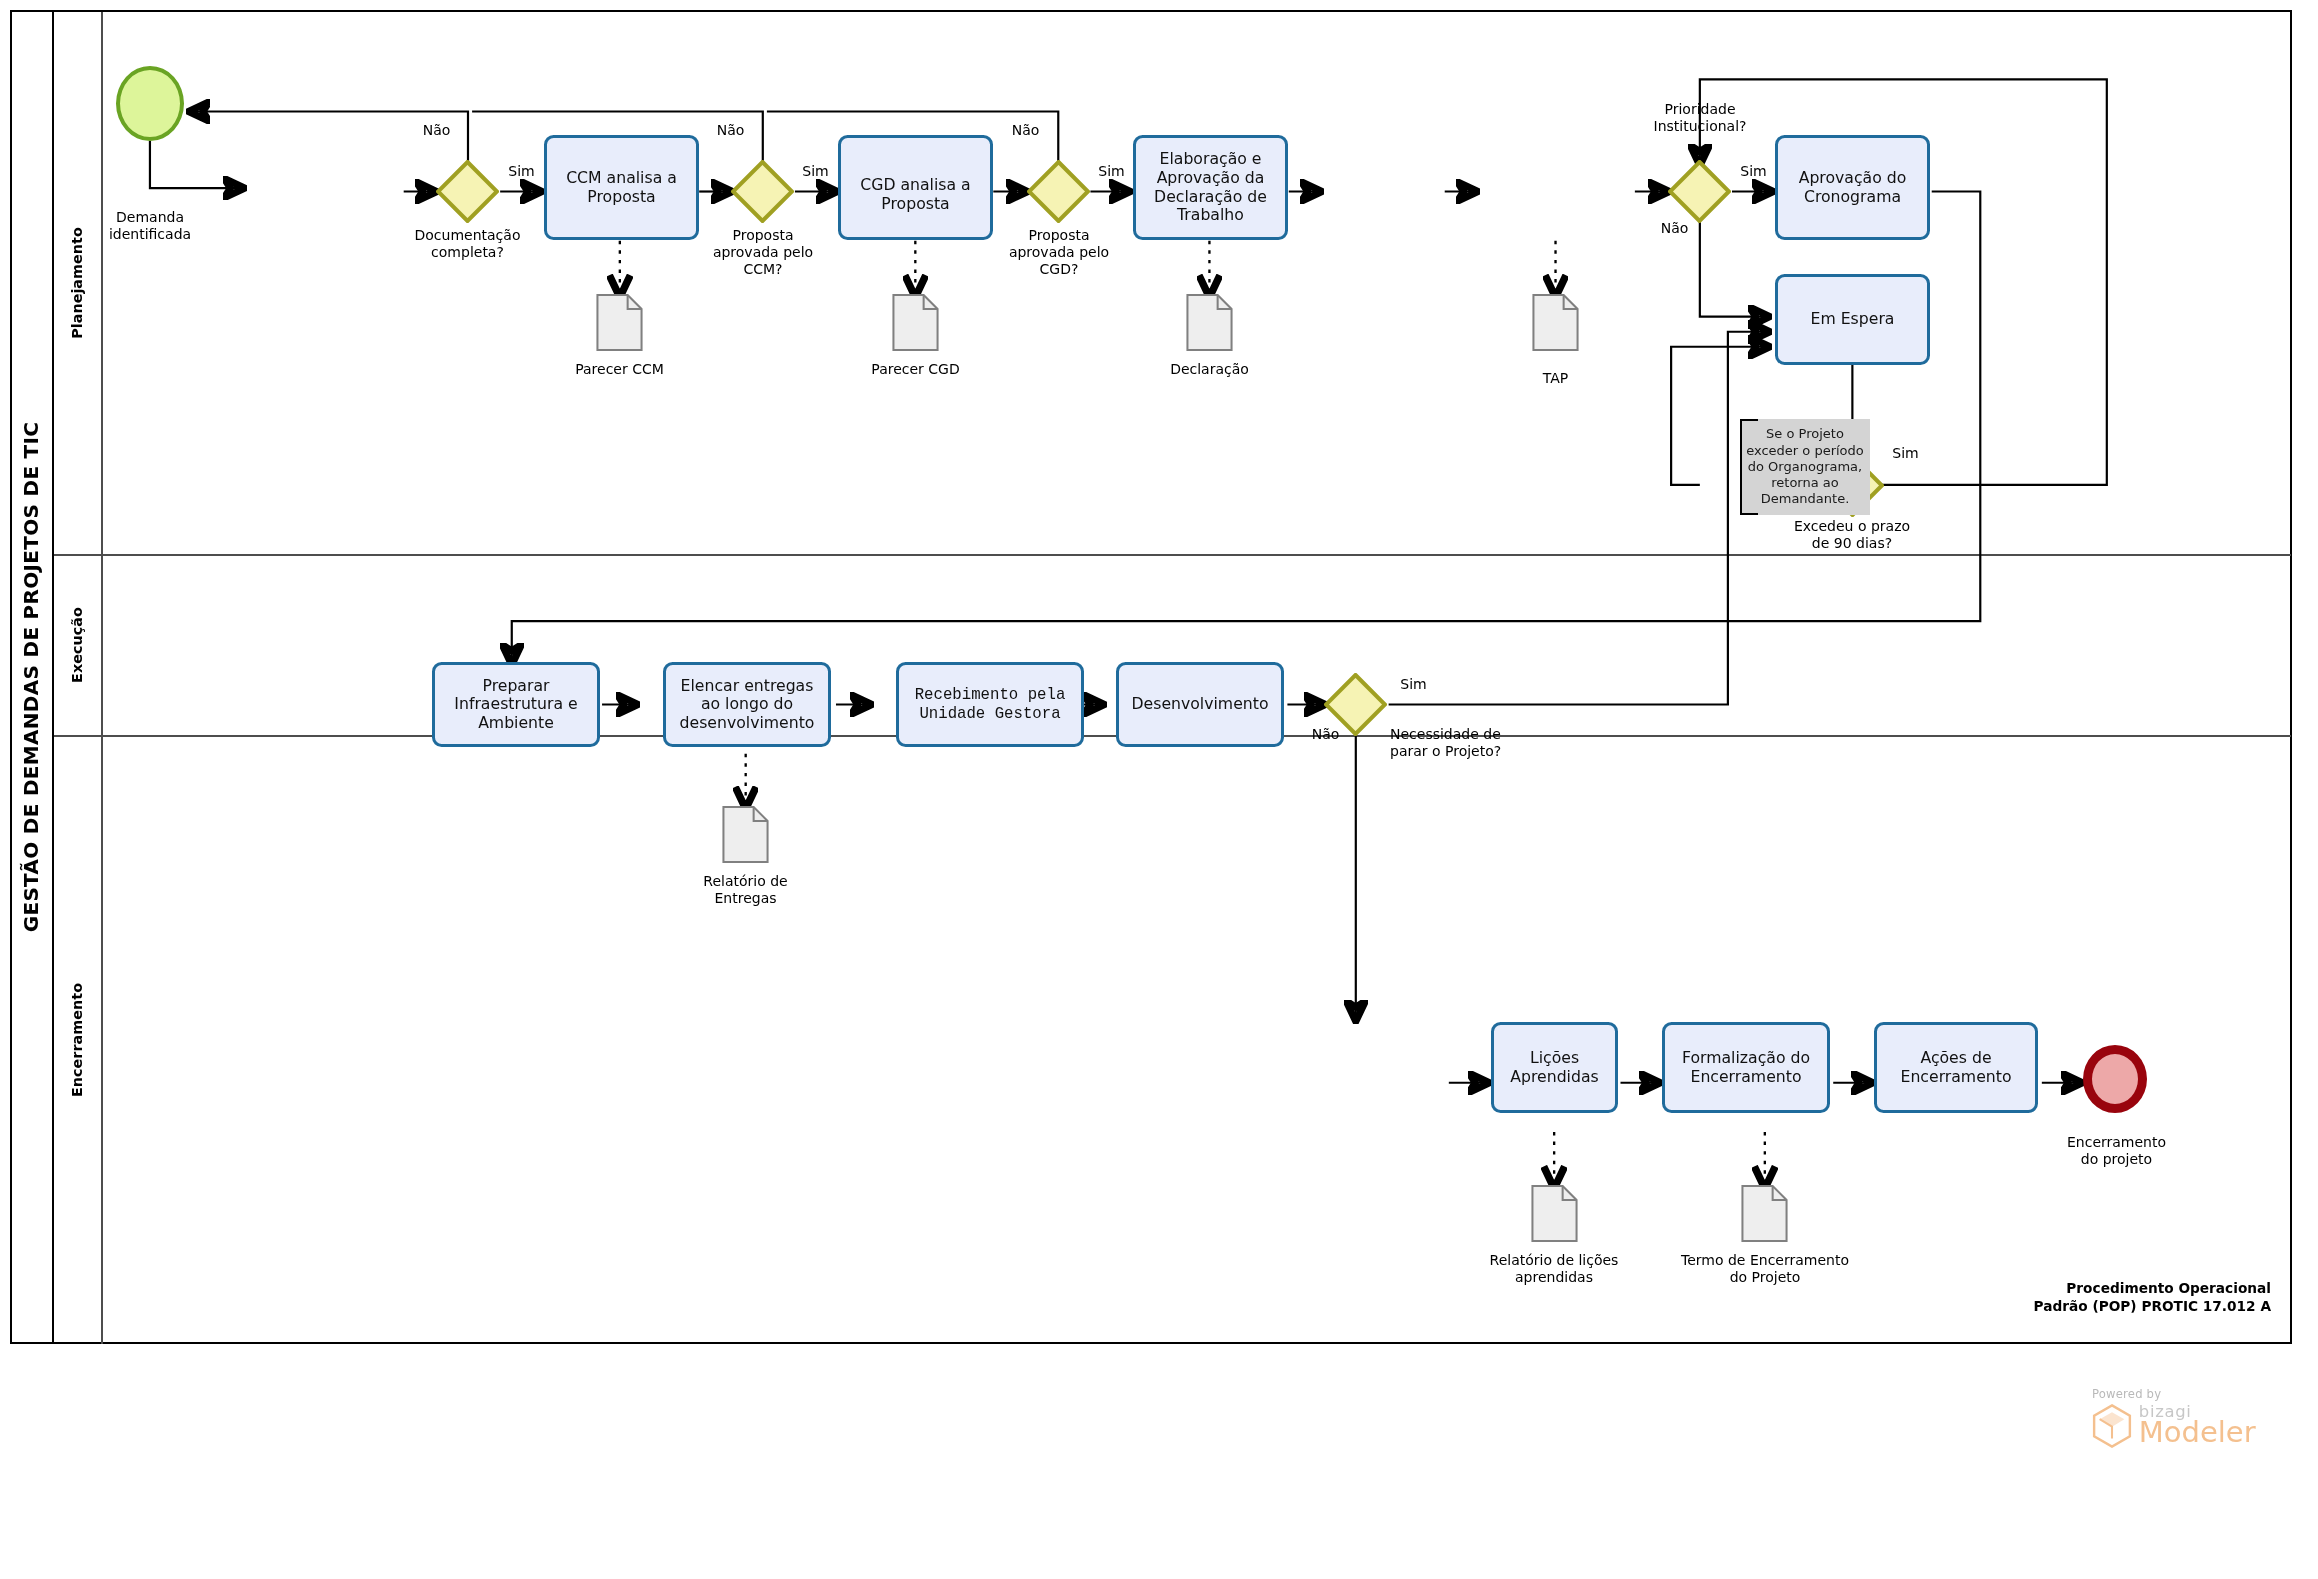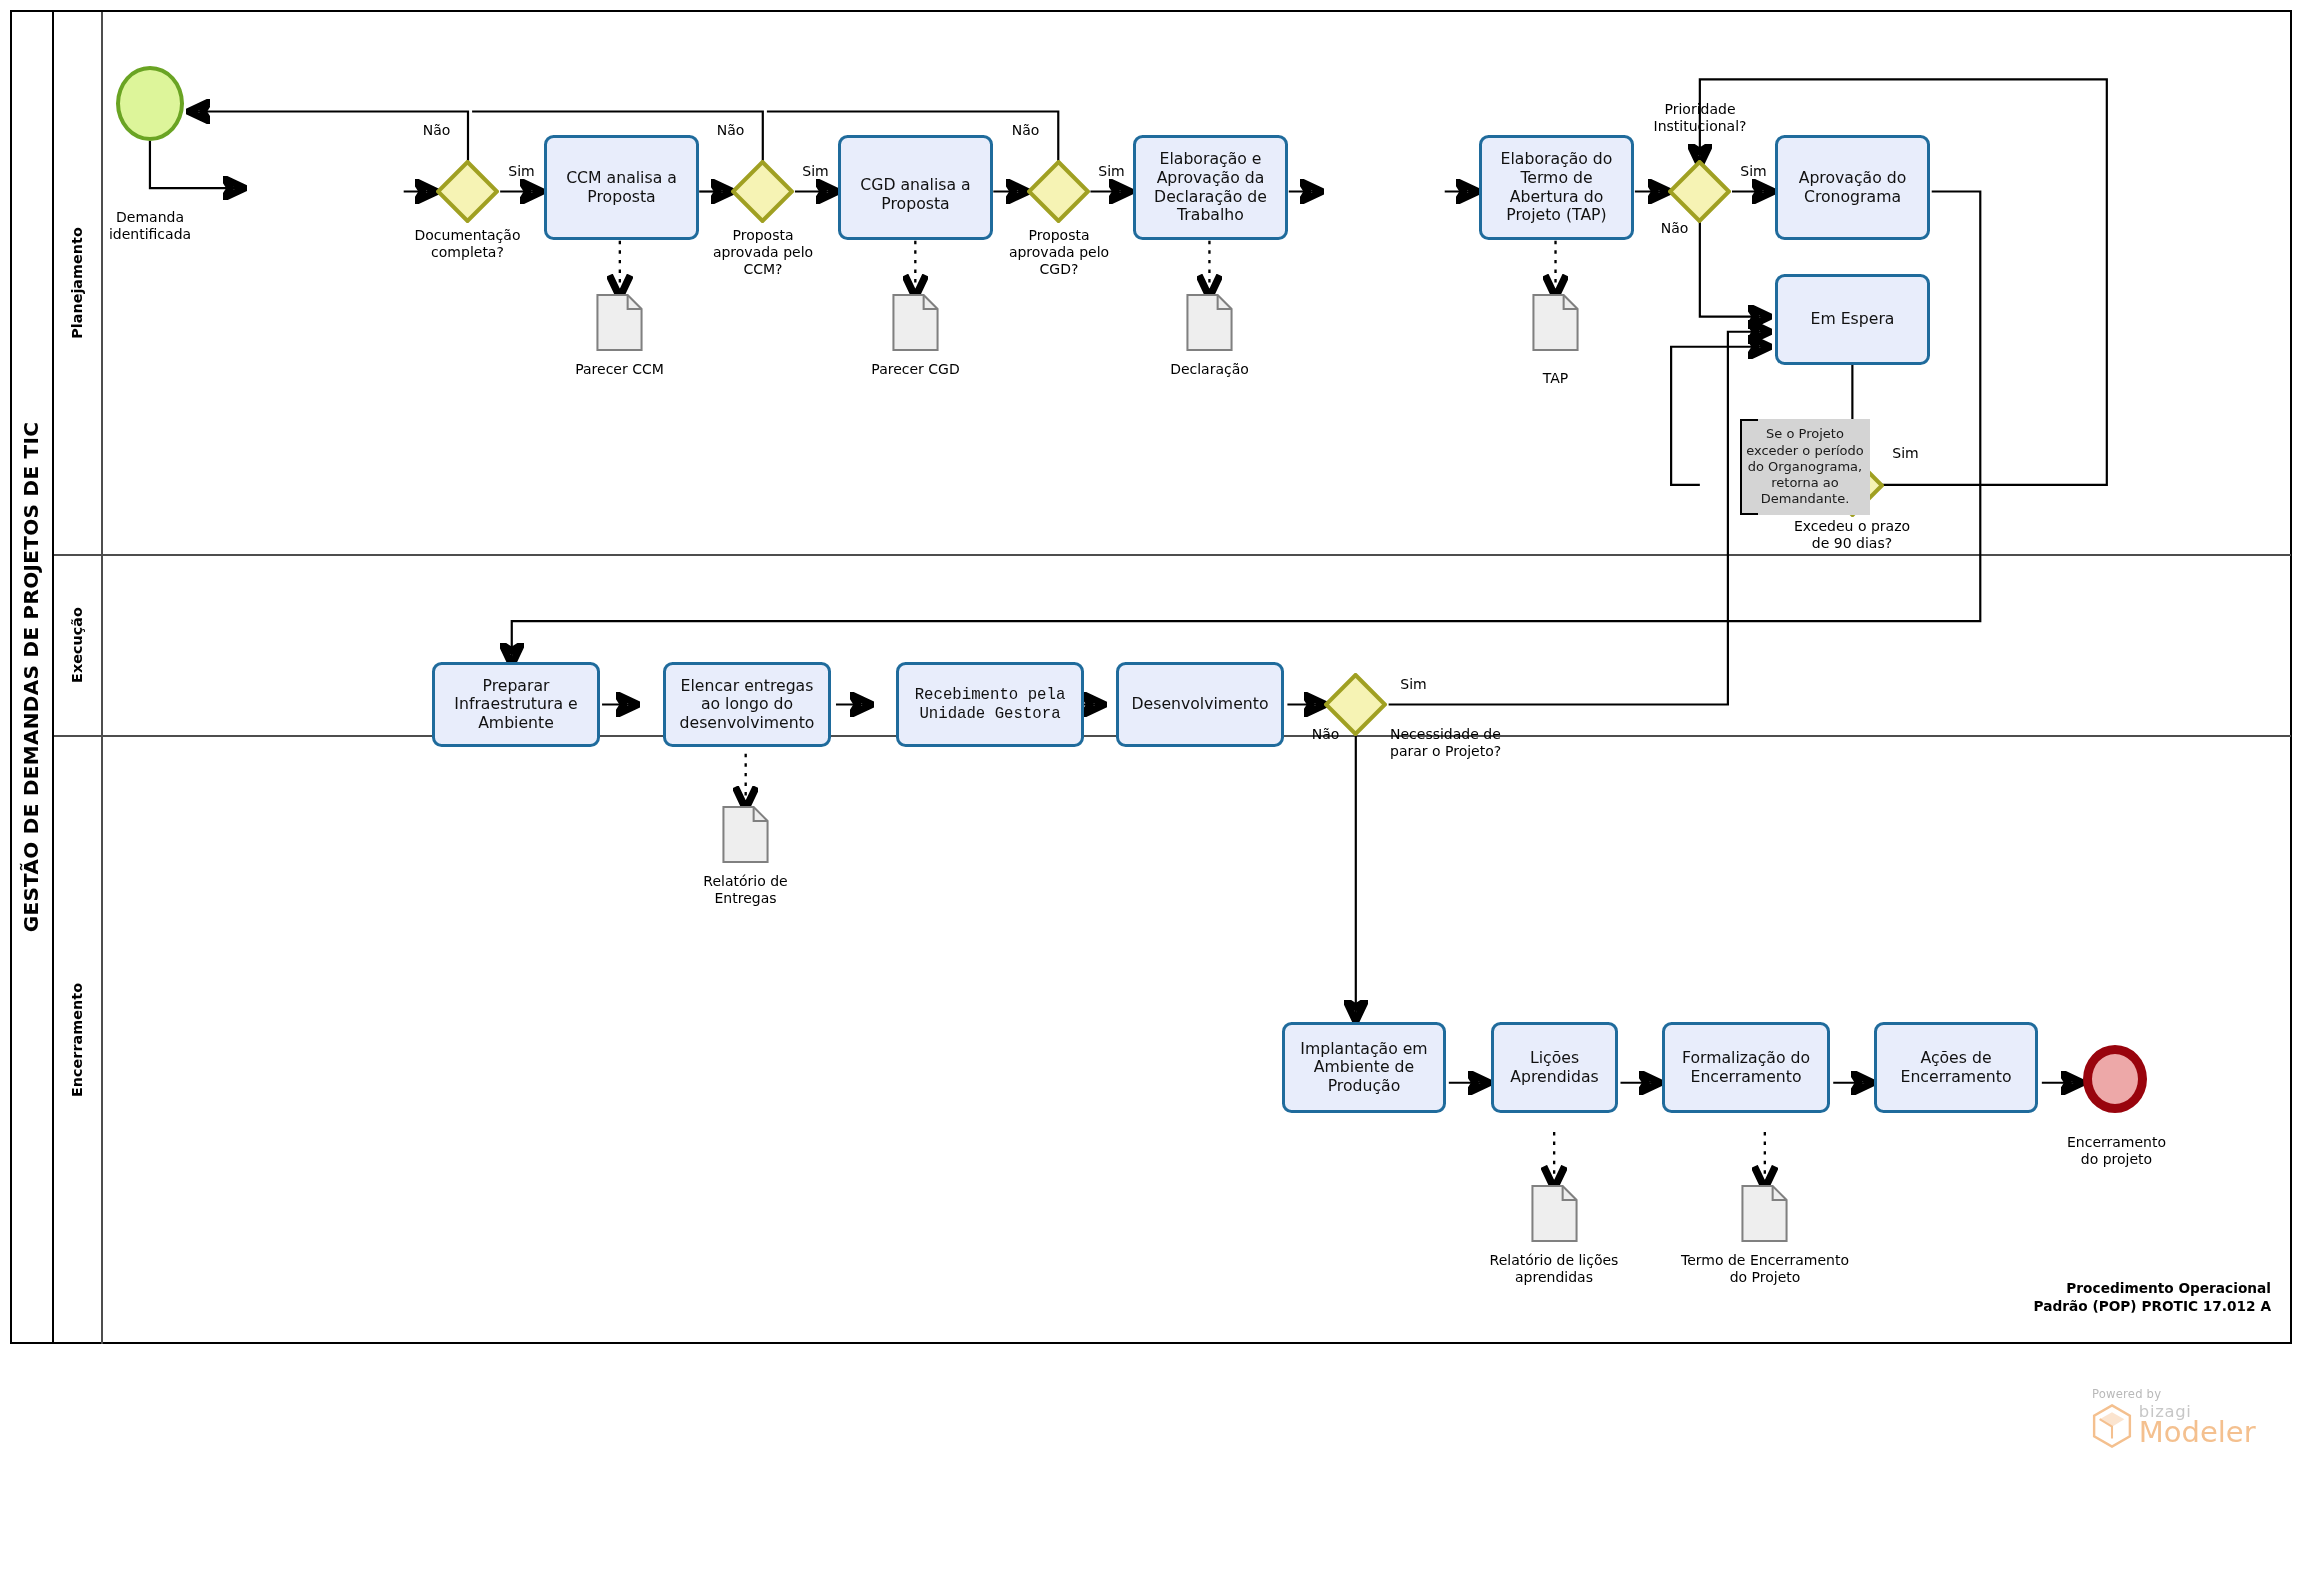--- a/index.html
+++ b/index.html
@@ -174,26 +174,20 @@
   <div class="task" style="left:838px;top:135px;width:155px;height:105px;">
     <span style="white-space: pre-line; margin-top: 14px;">CGD analisa a
 Proposta</span>
   </div>
   <div class="task" style="left:1133px;top:135px;width:155px;height:105px;">
     <span style="white-space: pre-line;">Elaboração e
 Aprovação da
 Declaração de
 Trabalho</span>
   </div>
-  <div class="task" style="left:1479px;top:135px;width:155px;height:105px;">
-    <span style="white-space: pre-line;">Elaboração do
-Termo de
-Abertura do
-Projeto (TAP)</span>
-  </div>
   <div class="task" style="left:1775px;top:135px;width:155px;height:105px;">
     <span style="white-space: pre-line;">Aprovação do
 Cronograma</span>
   </div>
   <div class="task" style="left:1775px;top:274px;width:155px;height:91px;">
     <span style="white-space: pre-line;">Em Espera</span>
   </div>
 
   <div class="gw" style="left:436px;top:160px;width:63px;height:63px;">
     <svg width="63" height="63" viewBox="0 0 92 92">
@@ -318,25 +312,20 @@
 
   <div class="doc" style="left:722px;top:806px;width:47px;height:57px;">
     <svg width="47" height="57" viewBox="0 0 68 84">
       <path d="M1.5,1.5 H46 L66.5,22 V82.5 H1.5 Z" fill="#eeeeee" stroke="#808080" stroke-width="3"></path>
       <path d="M46,1.5 V22 H66.5" fill="none" stroke="#808080" stroke-width="3"></path>
     </svg>
   </div>
   <div class="lbl" style="left: 673px; top: 873px; width: 145px; white-space: pre-line;">Relatório de
 Entregas</div>
 
-  <div class="task" style="left:1282px;top:1022px;width:164px;height:91px;">
-    <span style="white-space: pre-line;">Implantação em
-Ambiente de
-Produção</span>
-  </div>
   <div class="task" style="left:1491px;top:1022px;width:127px;height:91px;">
     <span style="white-space: pre-line;">Lições
 Aprendidas</span>
   </div>
   <div class="task" style="left:1662px;top:1022px;width:168px;height:91px;">
     <span style="white-space: pre-line;">Formalização do
 Encerramento</span>
   </div>
   <div class="task" style="left:1874px;top:1022px;width:164px;height:91px;">
     <span style="white-space: pre-line;">Ações de

